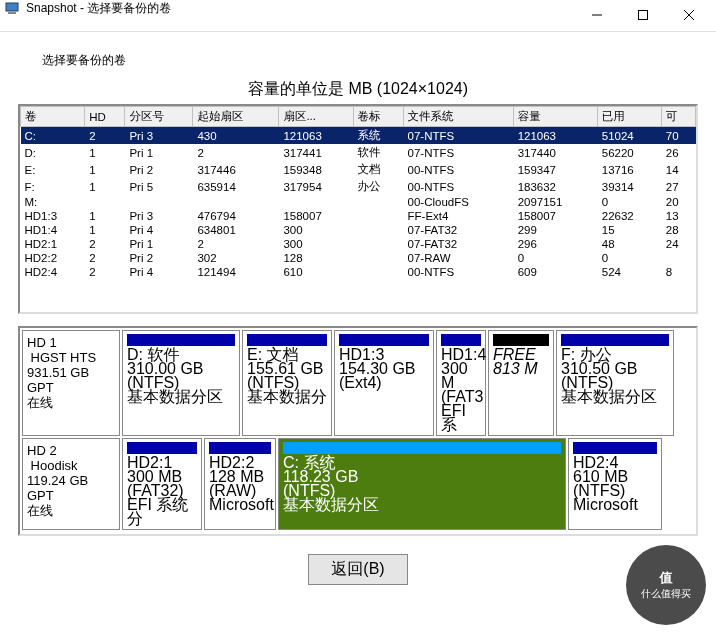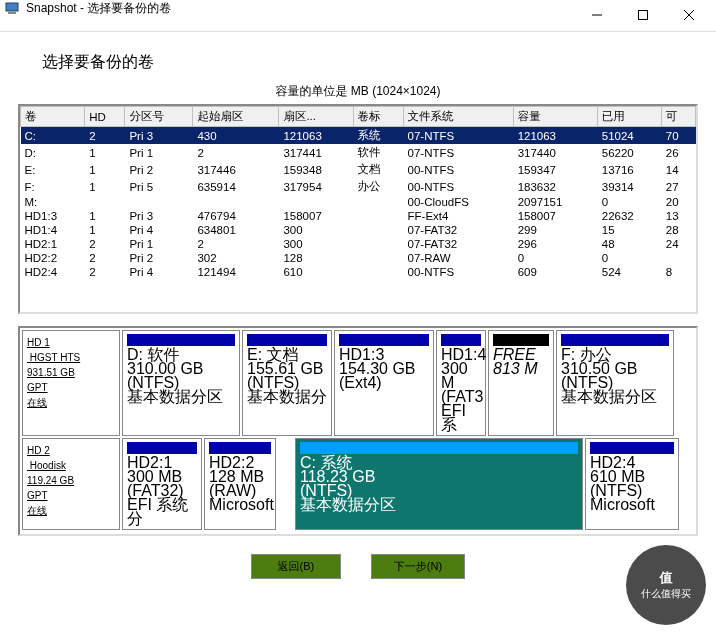--- a/index.html
+++ b/index.html
@@ -2,41 +2,41 @@
 <html><head>
 <meta charset="utf-8">
 <style>
 * { box-sizing: border-box; margin: 0; padding: 0; }
 body { font-family: "Microsoft YaHei", Arial, sans-serif; font-size: 12px; background: #fff; width: 716px; height: 635px; overflow: hidden; }
 .titlebar { background: #fff; height: 32px; display: flex; align-items: flex-start; padding: 0 4px; border-bottom: 1px solid #e0e0e0; }
 .titlebar .icon { width: 16px; height: 16px; margin-right: 6px; display: flex; align-items: center; justify-content: center; }
 .titlebar .title { flex: 1; font-size: 12px; color: #000; }
 .titlebar .winbtn { width: 46px; height: 30px; display: flex; align-items: center; justify-content: center; cursor: pointer; }
 .content { padding: 20px 18px 10px 18px; }
-.heading { font-size: 16px; margin-bottom: 10px; padding-left: 24px; }
-.units { text-align: center; font-size: 12px; margin-bottom: 4px; }
+.heading { font-size: 12px; margin-bottom: 10px; padding-left: 24px; }
+.units { text-align: center; font-size: 16px; margin-bottom: 4px; }
 .tablewrap { border: 2px inset #ddd; height: 210px; overflow: hidden; background: #fff; margin-bottom: 12px; }
 table { width: 100%; border-collapse: collapse; font-size: 11.5px; }
 thead th { background: #f0f0f0; border: 1px solid #c0c0c0; padding: 2px 4px; font-weight: normal; text-align: left; position: sticky; top: 0; }
 tbody td { padding: 1px 4px; border-right: 1px solid transparent; white-space: nowrap; }
 tbody tr.selected { background: #0A246A; color: #fff; }
 tbody td.r { text-align: left; }
 .diskmaps { border: 2px inset #ddd; padding: 2px; margin-bottom: 8px; }
 .diskrow { display: flex; gap: 2px; margin-bottom: 2px; }
-.diskinfo { width: 98px; border: 1px solid #888; padding: 4px 4px; font-size: 10px; line-height: 15px; background: #fff; flex-shrink: 0; text-decoration: underline; }
+.diskinfo { width: 98px; border: 1px solid #888; padding: 4px 4px; font-size: 13px; line-height: 15px; background: #fff; flex-shrink: 0; }
 .partbox { border: 1px solid #888; padding: 3px 4px 3px 4px; background: #fff; font-size: 16px; line-height: 14px; position: relative; display: flex; flex-direction: column; }
 .partbar { height: 12px; background: #0000aa; margin-bottom: 2px; }
 .partbar.black { background: #000; }
-.partbox.selected { background: #0f766e; color: #fff; margin-left: 17px; }
+.partbox.selected { background: #4d7c0f; color: #fff; }
 .partbox.selected .partbar { background: #00a0ff; }
 .legend { display: flex; gap: 16px; align-items: center; padding: 4px 2px; font-size: 12px; }
 .legend span { display: inline-flex; align-items: center; gap: 4px; }
 .swatch { width: 12px; height: 12px; display: inline-block; }
 .buttons { display: flex; justify-content: center; gap: 30px; margin-top: 18px; }
-.btn { padding: 4px 22px; border: 1px solid #888; background: #4d7c0f; font-size: 11px; cursor: pointer; min-width: 90px; }
+.btn { padding: 4px 22px; border: 1px solid #888; background: #e5e5e5; font-size: 16px; cursor: pointer; min-width: 90px; }
 .watermark { position: absolute; right: 10px; bottom: 10px; width: 80px; height: 80px; border-radius: 50%; background: #000; color: #fff; display: flex; flex-direction: column; align-items: center; justify-content: center; opacity: 0.7; font-size: 10px; }
 .watermark .big { font-size: 13px; font-weight: bold; }
 </style>
 </head>
 <body>
 
 <div class="titlebar">
   <span class="icon">
     <svg width="16" height="16" viewBox="0 0 16 16">
         <rect x="2" y="3" width="12" height="8" fill="#4080c0" stroke="#204060"></rect>
@@ -252,20 +252,19 @@
         <div class="partbox" style="width: 94px;">
           <div class="partbar"></div>
           <div>HD2:4<br>610 MB<br>(NTFS)<br>Microsoft </div>
         </div>
       </div>
     </div>
 
 
   <div class="buttons">
     <button class="btn">返回(B)</button>
-    <button class="btn">下一步(N)</button>
   </div>
 </div>
 
 <div class="watermark">
   <div class="big">值</div>
   <div>什么值得买</div>
 </div>
 
 </body></html>

